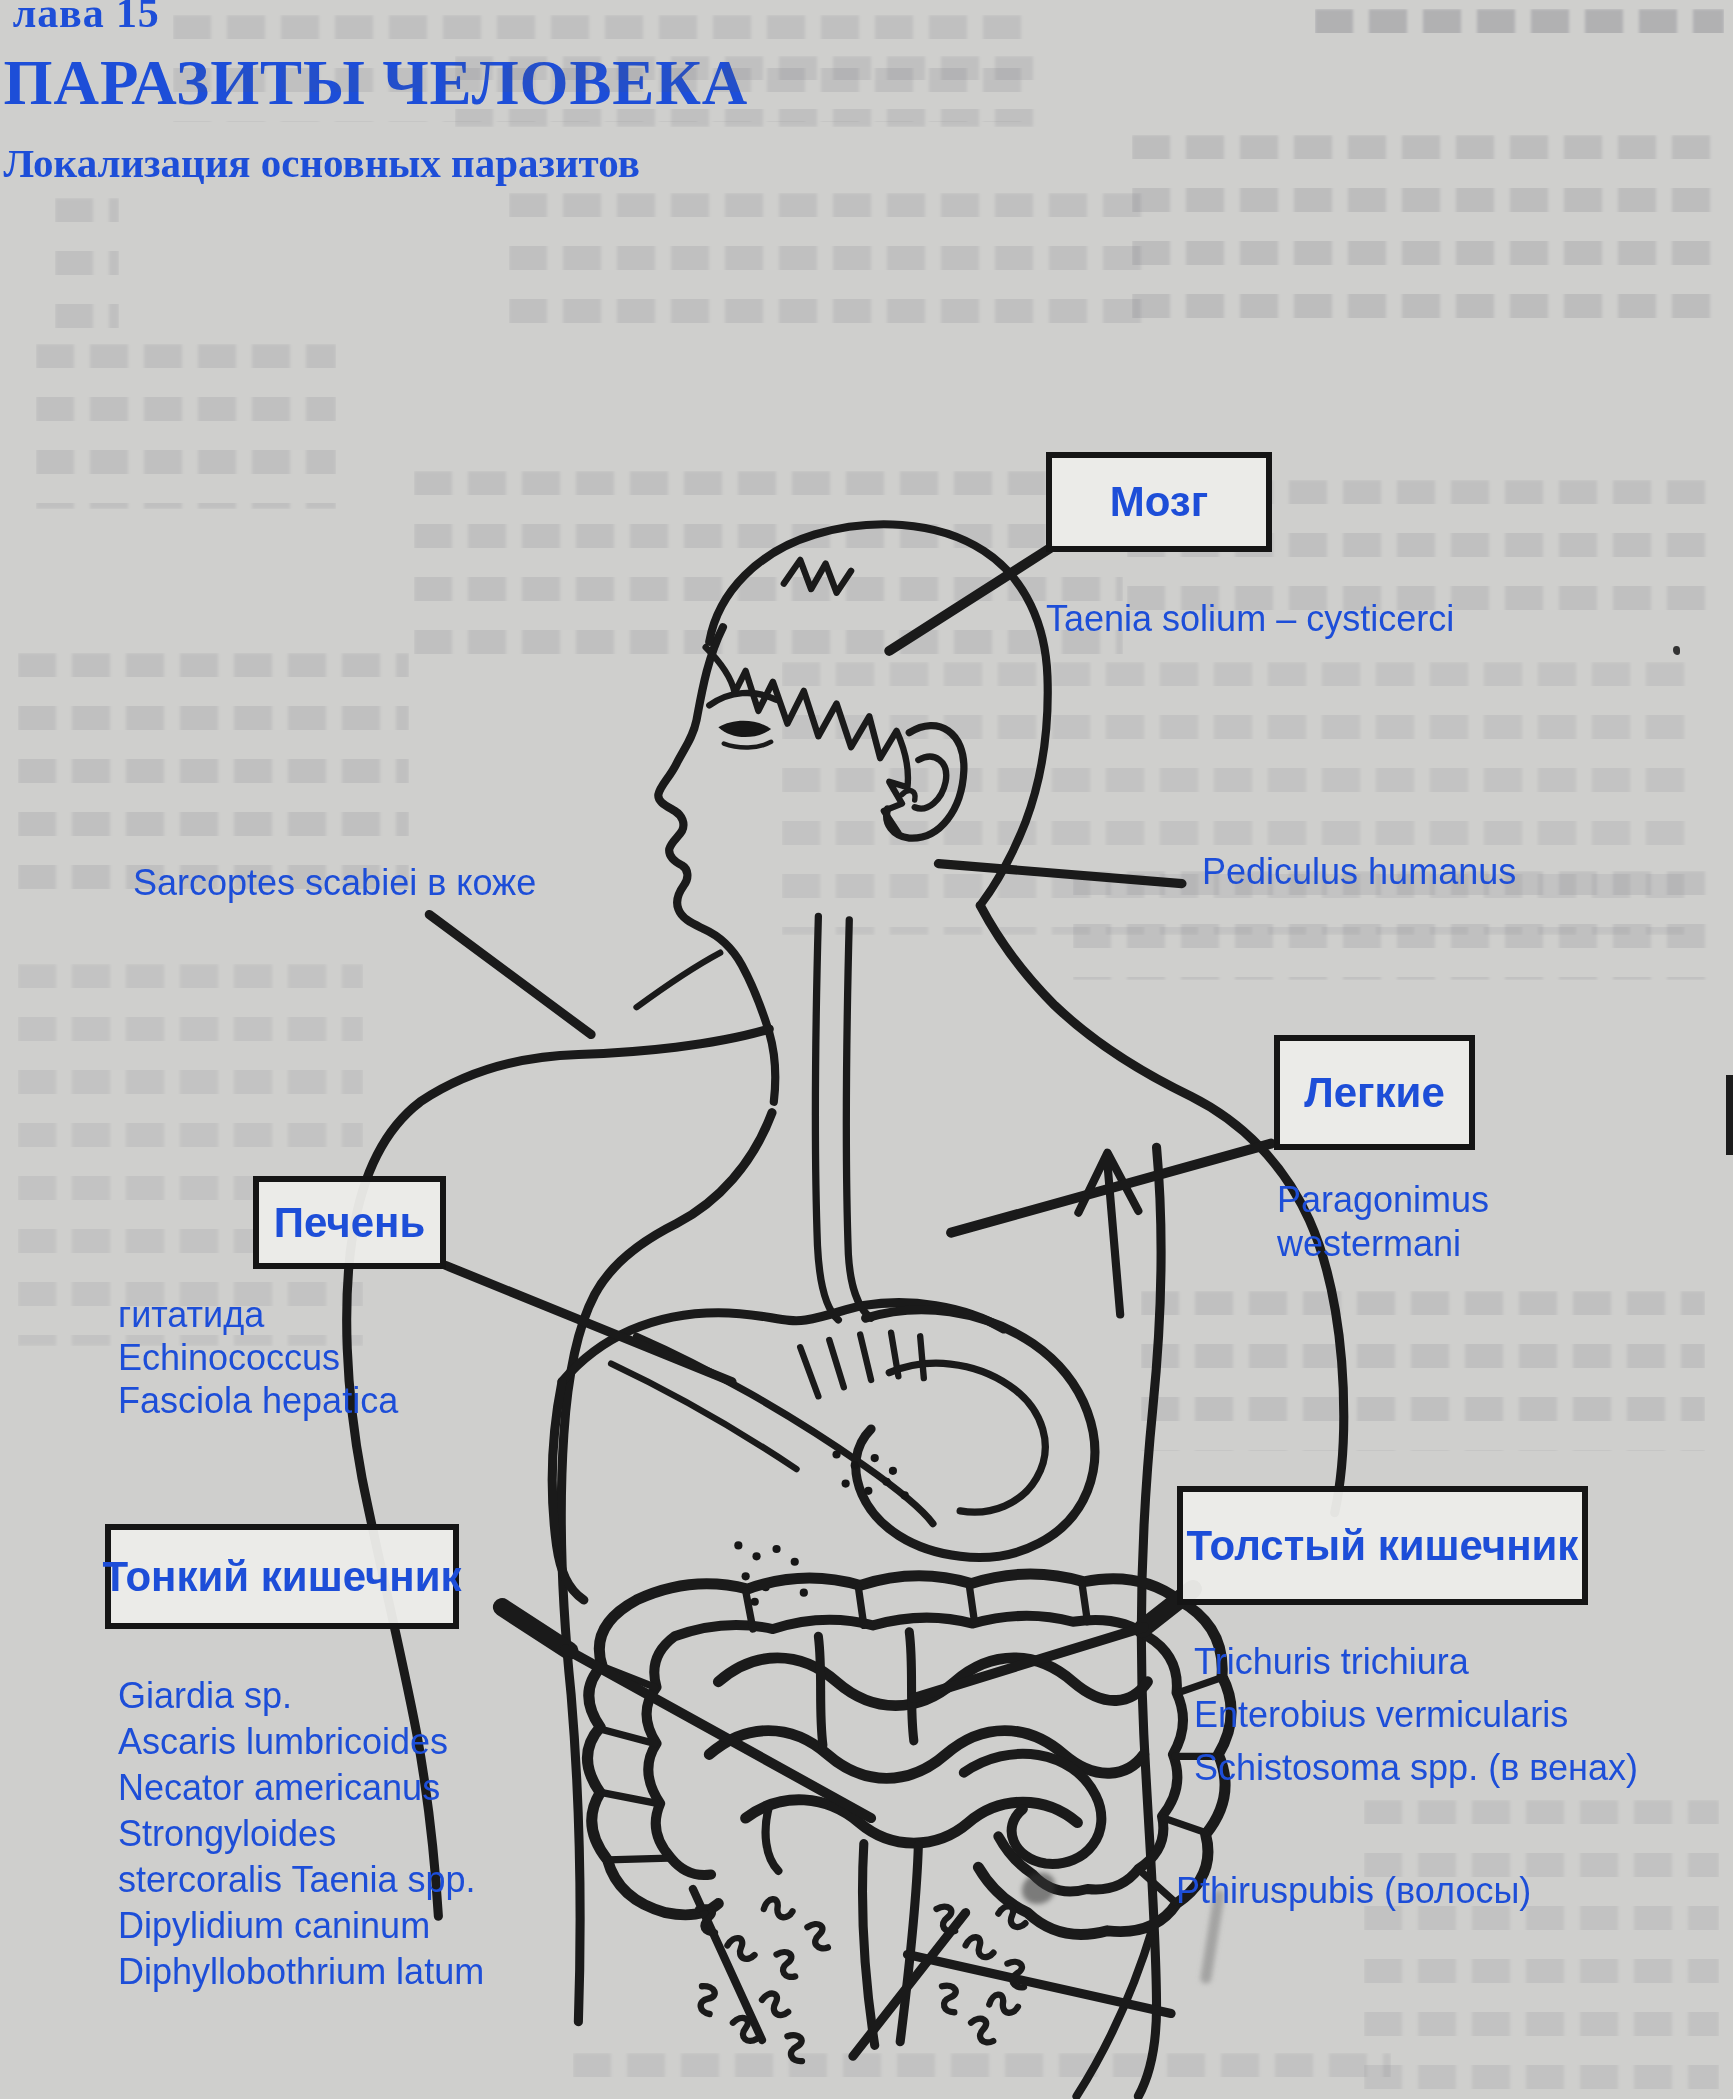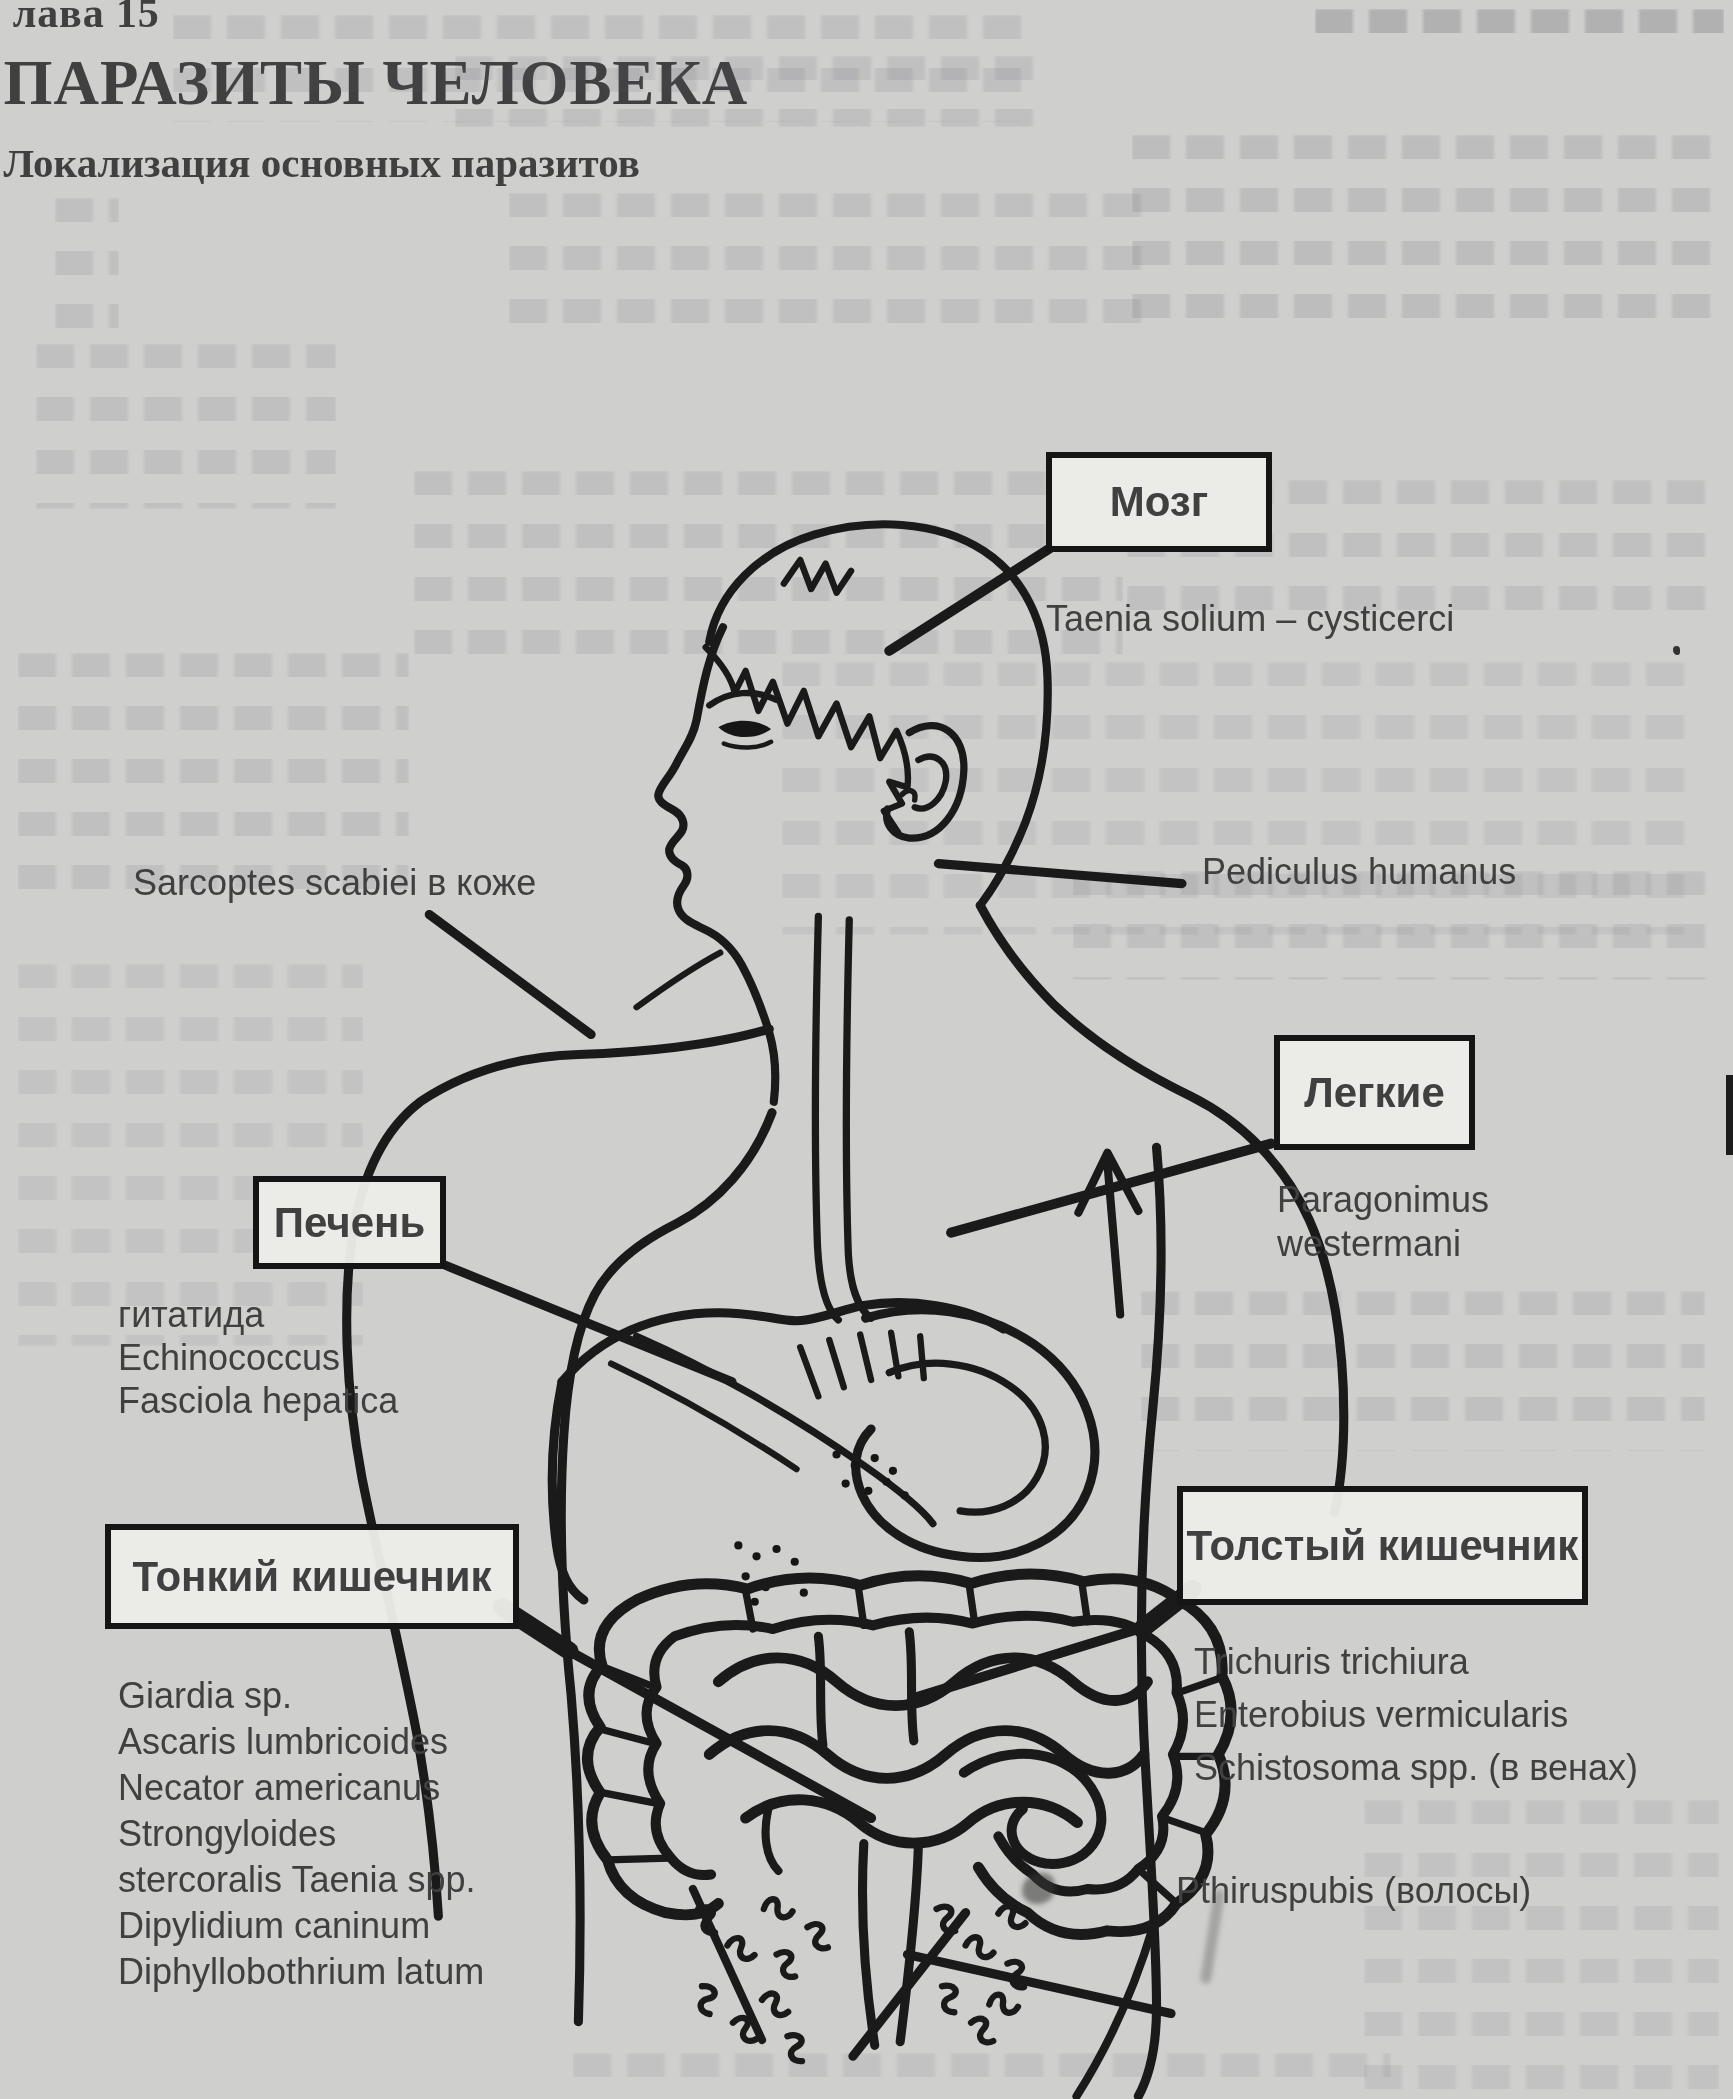--- a/index.html
+++ b/index.html
@@ -4,21 +4,21 @@
 <style>
   html,body{margin:0;padding:0;background:#cfcfcd;}
   #page{
     position:relative;width:1734px;height:2099px;overflow:hidden;
     background:
       linear-gradient(to right, rgba(255,255,255,.28), rgba(255,255,255,0) 118px),
       linear-gradient(to left, rgba(118,118,112,.16), rgba(118,118,112,0) 77px),
       linear-gradient(to bottom, rgba(255,255,255,.18), rgba(255,255,255,0) 55px),
       radial-gradient(ellipse at 42% 32%, #ececе9 0%, #e8e8e6 50%, #e1e1df 100%),
       #e8e8e6;
-    font-family:"Liberation Sans",sans-serif;color:#404040;
+    font-family:"Liberation Sans",sans-serif;color:#1d4ed8;
   }
   .serif{font-family:"Liberation Serif",serif;}
   .hdr-chapter{position:absolute;left:12.7px;top:-11px;font-size:42px;font-weight:600;letter-spacing:0.9px;}
   .hdr-title{position:absolute;left:3.6px;top:47px;font-size:63px;font-weight:700;letter-spacing:0.9px;}
   .hdr-sub{position:absolute;left:3.6px;top:139px;font-size:41px;font-weight:700;}
   .labelbox{
     position:absolute;border:6.4px solid #151515;background:rgba(236,236,233,.96);
     display:flex;align-items:center;justify-content:center;
     font-weight:700;font-size:42px;box-sizing:border-box;white-space:nowrap;z-index:5;
   }
@@ -189,21 +189,21 @@
       <path class="st" stroke-width="11" d="M1258,1790 L1005,1868"></path>
       <path class="st" stroke-width="10" d="M998,2150 L1288,2215"></path>
       <path class="st" stroke-width="10" d="M1062,2104 L938,2262"></path>
     </g>
   </svg>
 
   <div class="labelbox" style="left:1046px;top:452px;width:226px;height:100px;">Мозг</div>
   <div class="labelbox" style="left:1274px;top:1035px;width:201px;height:115px;">Легкие</div>
   <div class="labelbox" style="left:253px;top:1176px;width:193px;height:93px;">Печень</div>
   <div class="labelbox" style="left:1177px;top:1486px;width:411px;height:119px;">Толстый кишечник</div>
-  <div class="labelbox" style="left:105px;top:1524px;width:414px;height:105px;">Тонкий кишечник</div>
+  <div class="labelbox" style="left:105px;top:1524px;width:354px;height:105px;">Тонкий кишечник</div>
 
   <div class="ann" style="left:1046px;top:598px;">
     <span class="it">Taenia solium</span><span> – cysticerci</span>
   </div>
 
   <div class="ann" style="left:1202px;top:851px;">
     <span class="it">Pediculus humanus</span><span></span>
   </div>
 
   <div class="ann" style="left:133px;top:862px;">

